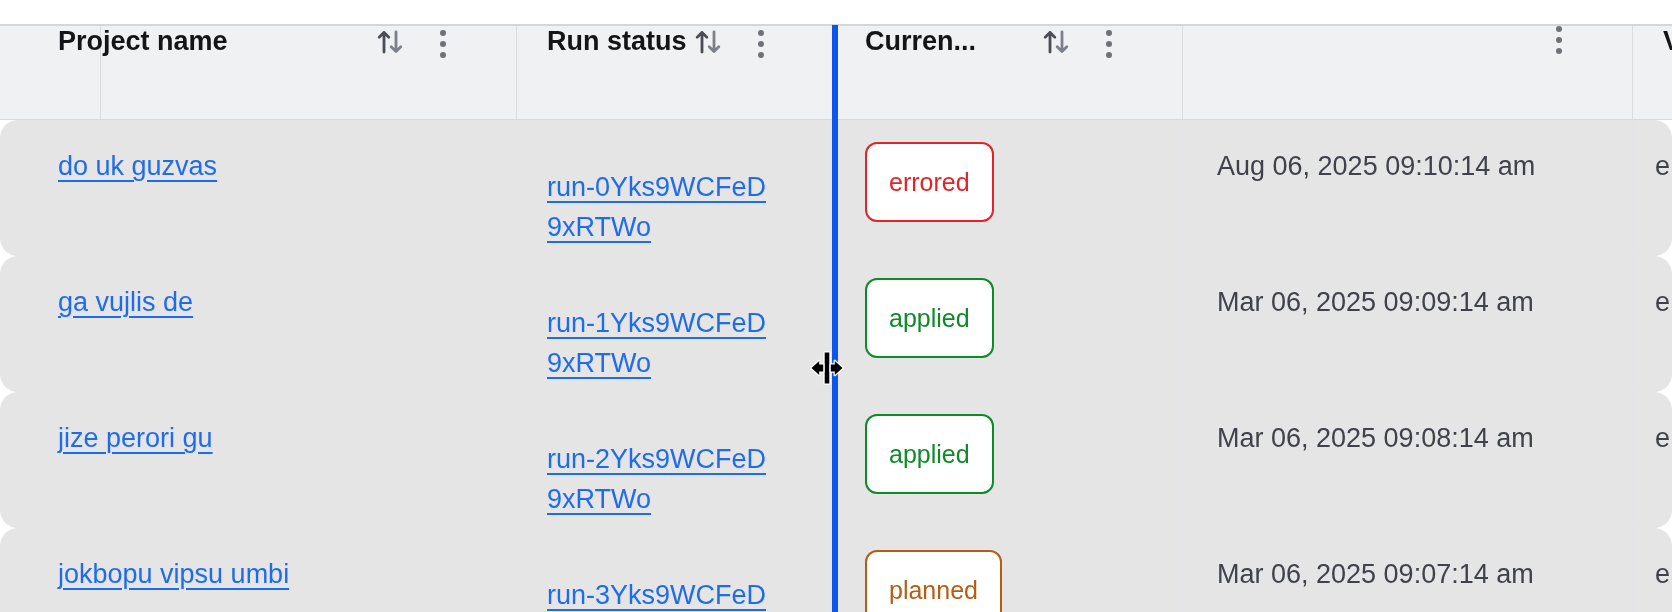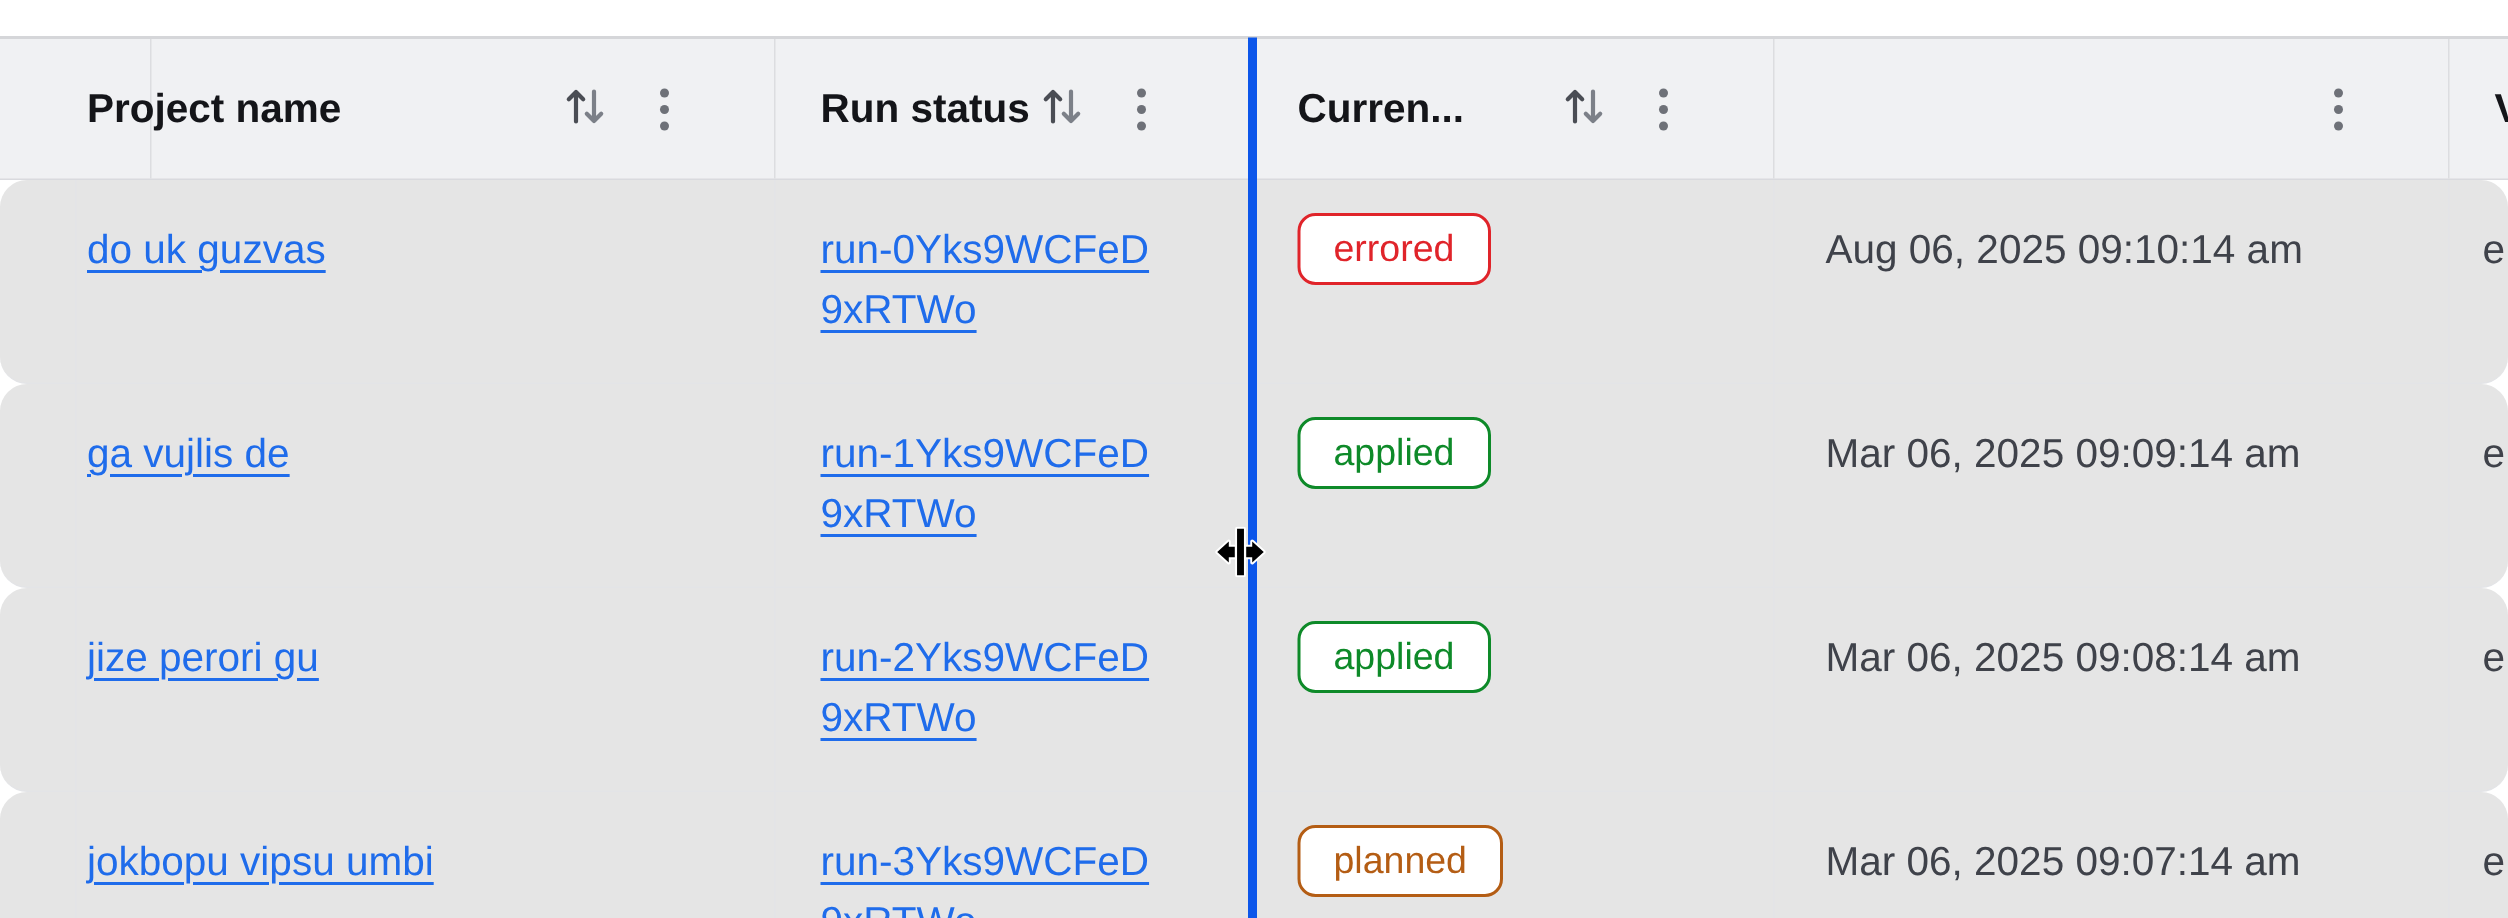--- a/index.html
+++ b/index.html
@@ -6,41 +6,41 @@
   html,body { width:1672px; height:612px; overflow:hidden; background:#ffffff;
               font-family:"Liberation Sans", sans-serif; }
   .viewport { position:relative; width:1672px; height:612px; overflow:hidden; }
 
   .table { position:absolute; top:24px; left:0; width:1672px; }
   .row { display:grid; grid-template-columns:28px 489px 318px 348px 450px 1fr; }
 
   
   .header-row { height:96px; background:#f0f1f3;
                 border-top:2px solid #d5d6d9; border-bottom:1px solid #d9dade; }
-  .header-cell { display:flex; align-items:center; padding:0 70px 0 30px;
+  .header-cell { display:flex; align-items:flex-start; padding:0 70px 0 30px;
                  border-right:1px solid #dcdde0; overflow:hidden; }
   .header-cell.no-border { border-right:none; }
   .header-label { font-size:27px; font-weight:700; color:#141519; white-space:nowrap; }
   .header-icons { margin-left:auto; display:flex; align-items:center; gap:34px; }
 
   
   .body-row { height:136px; background:#e5e5e5; border-bottom:1px solid #e3e4e7;border-radius:18px; }
   .cell { padding:26px 20px 0 30px; border-right:1px solid #e3e4e7;
           font-size:27px; line-height:40px; color:#3f424a; overflow:hidden; }
   .cell.no-border { border-right:none; }
   .cell.badge-cell { padding-top:22px; }
   .cell.timestamp-cell { padding-left:34px; white-space:nowrap; }
   .cell.next-cell { padding-left:22px; }
 
   a.tlink { color:#1f6ceb; text-decoration:underline; text-decoration-thickness:2px;
             text-underline-offset:5px; cursor:pointer; }
-  .run-wrap { display:inline-block; max-width:222px; word-break:break-all; }
+  .run-wrap { display:inline-block; max-width:222px; word-break:break-all;margin-top:21px; }
 
   .badge { display:inline-block; border:2px solid currentColor; border-radius:12px;
-           padding:6px 22px; font-size:25px; line-height:32px; background:#ffffff; }
+           padding:22px 22px; font-size:25px; line-height:32px; background:#ffffff; }
 
   
   .sort-btn, .kebab-btn { display:flex; align-items:center; justify-content:center;
                           background:none; border:none; cursor:pointer; padding:0; }
   .kebab { display:flex; flex-direction:column; gap:5px; }
   .kebab span { width:6px; height:6px; border-radius:50%; background:#6e7178; }
 
   
   .resize-line { position:absolute; left:832px; top:25px; width:6px; height:587px;
                  z-index:5; }

